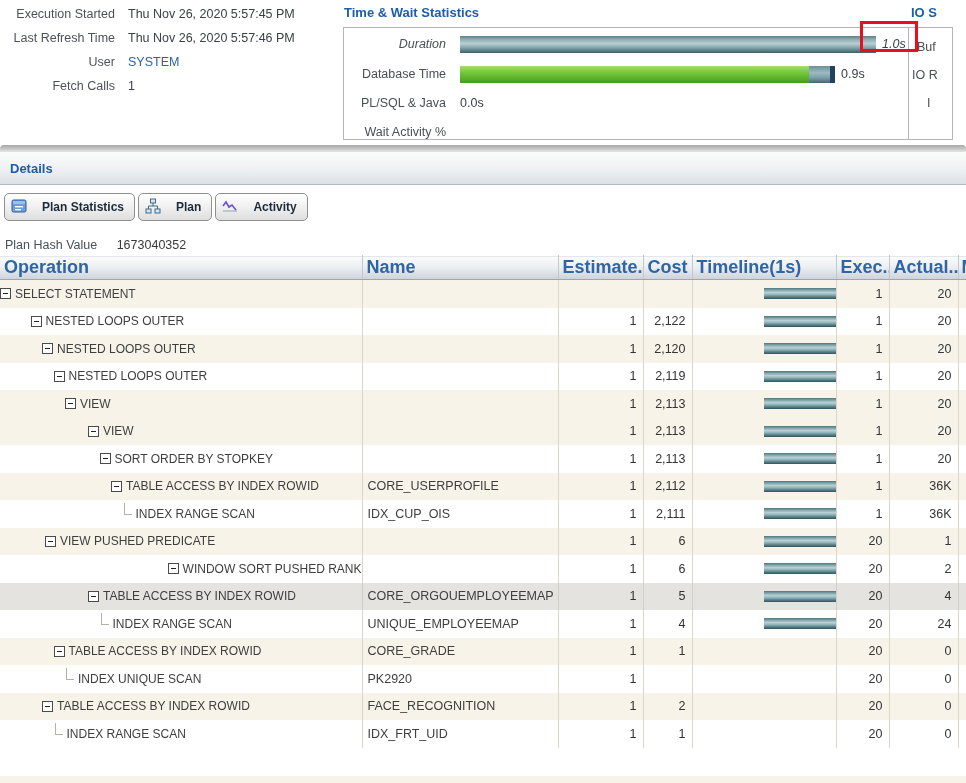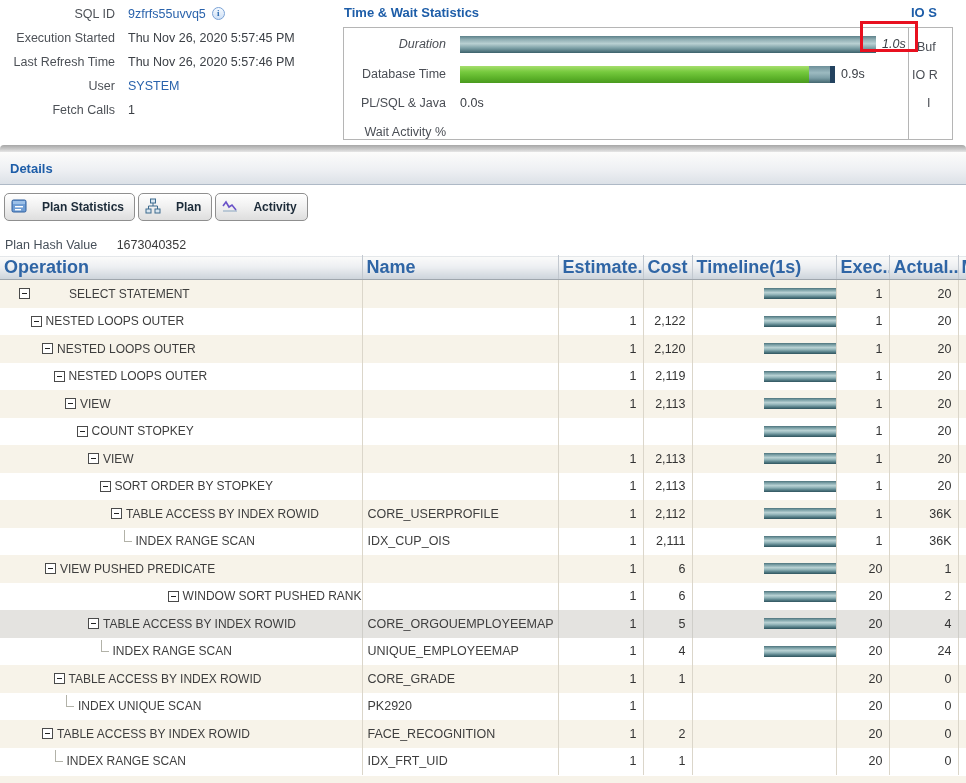--- a/index.html
+++ b/index.html
@@ -102,25 +102,20 @@
 </style>
 </head>
 <body>
 
 <div id="stage">
 
   <div id="top-area">
 
     <div id="summary-panel">
         <div class="field-row">
-          <span class="field-label">SQL ID</span>
-          <span class="field-value link">9zfrfs55uvvq5</span>
-          <span class="info-icon">i</span>
-        </div>
-        <div class="field-row">
           <span class="field-label">Execution Started</span>
           <span class="field-value">Thu Nov 26, 2020 5:57:45 PM</span>
         </div>
         <div class="field-row">
           <span class="field-label">Last Refresh Time</span>
           <span class="field-value">Thu Nov 26, 2020 5:57:46 PM</span>
         </div>
         <div class="field-row">
           <span class="field-label">User</span>
           <span class="field-value link">SYSTEM</span>
@@ -233,21 +228,21 @@
           <th class="num">Cost</th>
           <th>Timeline(1s)</th>
           <th class="num">Exec...</th>
           <th class="num">Actual...</th>
           <th class="m-col">M</th>
         </tr>
       </thead>
       <tbody>
           <tr class="odd">
             <td>
-              <div class="tree" style="padding-left: 19px; gap: 35px;">
+              <div class="tree" style="">
                 <span class="minus-box"></span>
                 <span class="op-text">SELECT STATEMENT</span>
               </div>
             </td>
             <td class="name-cell"></td>
             <td class="num"></td>
             <td class="num"></td>
             <td class="timeline-cell">
               <div class="tl-bar"></div>
             </td>
@@ -309,37 +304,20 @@
           <tr class="odd">
             <td>
               <div class="tree" style="padding-left: 65px;">
                 <span class="minus-box"></span>
                 <span class="op-text">VIEW</span>
               </div>
             </td>
             <td class="name-cell"></td>
             <td class="num">1</td>
             <td class="num">2,113</td>
-            <td class="timeline-cell">
-              <div class="tl-bar"></div>
-            </td>
-            <td class="num">1</td>
-            <td class="num">20</td>
-            <td></td>
-          </tr>
-          <tr class="even">
-            <td>
-              <div class="tree" style="padding-left: 76.5px;">
-                <span class="minus-box"></span>
-                <span class="op-text">COUNT STOPKEY</span>
-              </div>
-            </td>
-            <td class="name-cell"></td>
-            <td class="num"></td>
-            <td class="num"></td>
             <td class="timeline-cell">
               <div class="tl-bar"></div>
             </td>
             <td class="num">1</td>
             <td class="num">20</td>
             <td></td>
           </tr>
           <tr class="odd">
             <td>
               <div class="tree" style="padding-left: 88px;">

